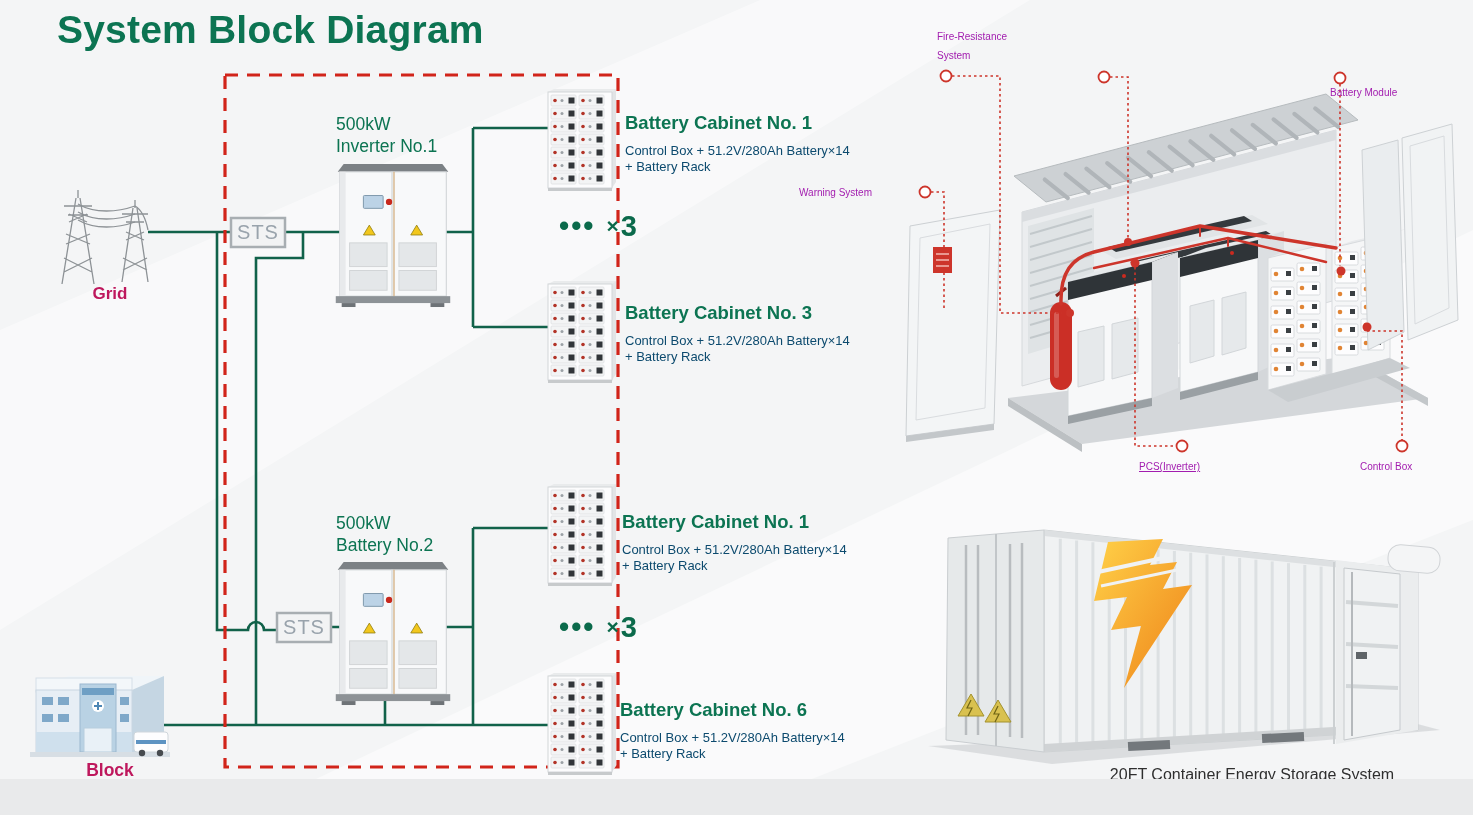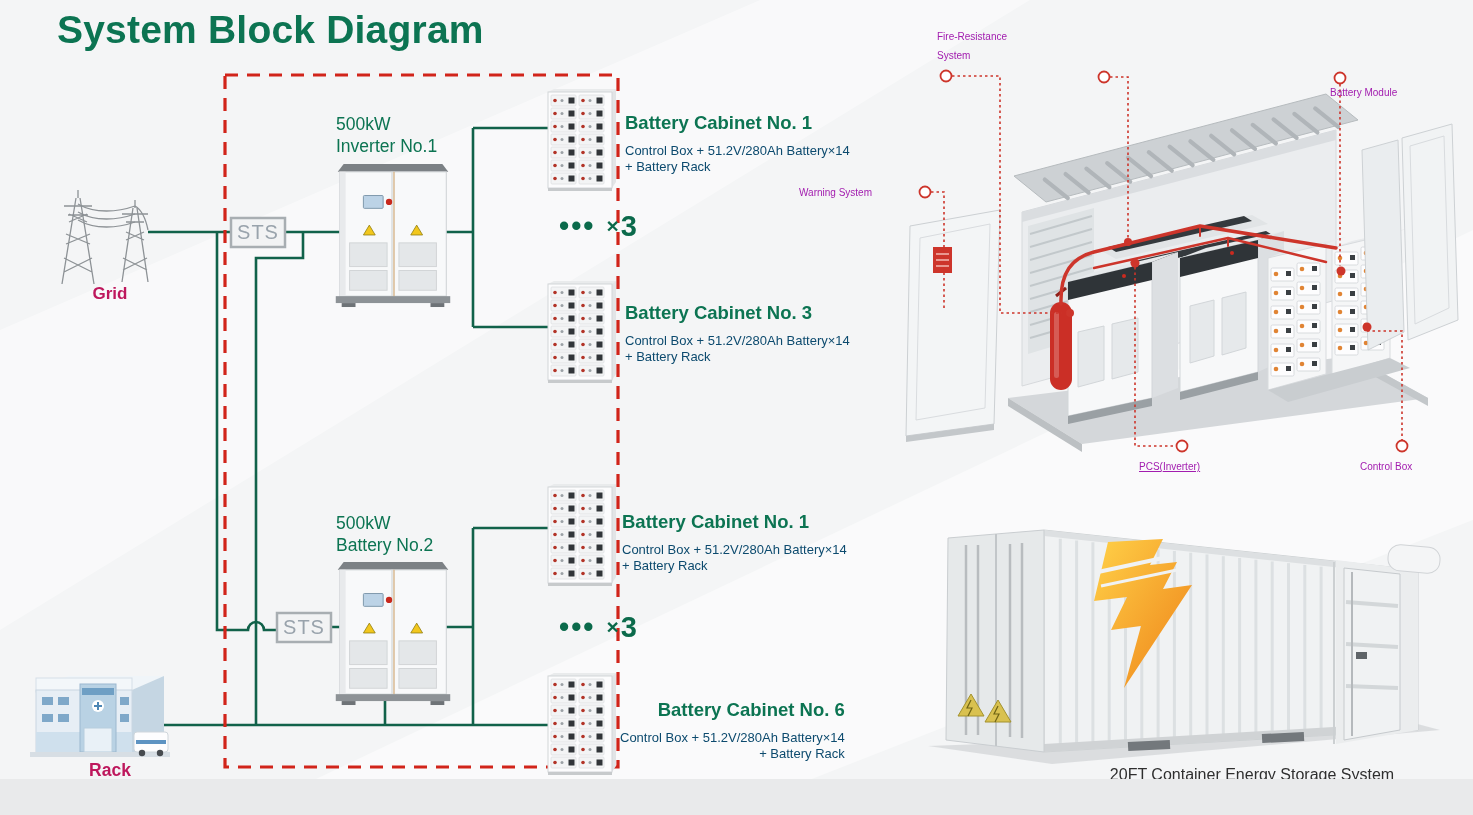--- a/index.html
+++ b/index.html
@@ -436,21 +436,21 @@
     <circle cx="1128" cy="242" r="4"></circle>
     <circle cx="1341" cy="271" r="4.5"></circle>
     <circle cx="1135" cy="263" r="4.5"></circle>
     <circle cx="1367" cy="327" r="4.5"></circle>
   </g>
 </svg>
 
 <div class="txt page-title" style="left:57px;top:8px;">System Block Diagram</div>
 
 <div class="txt node-label" style="left:58px;top:284px;width:104px;">Grid</div>
-<div class="txt node-label" style="left:58px;top:760px;width:104px;font-size:17.5px;">Rack</div>
+<div class="txt node-label" style="left:58px;top:760px;width:104px;font-size:17.5px;">Block</div>
 
 <div class="txt sts-label" style="left:231px;top:218px;width:54px;line-height:29px;">STS</div>
 <div class="txt sts-label" style="left:277px;top:613px;width:54px;line-height:29px;">STS</div>
 
 <div class="txt inv-label" style="left:336px;top:113px;">
   <div>500kW</div>
   <div>Inverter No.1</div>
 </div>
 <div class="txt inv-label" style="left:336px;top:512px;">
   <div>500kW</div>
@@ -482,21 +482,21 @@
     <div>+ Battery Rack</div>
   </div>
 </div>
 <div class="txt" style="left:622px;top:498px;">
   <div class="cab-title">Battery Cabinet No. 1</div>
   <div class="cab-desc">
     <div>Control Box + 51.2V/280Ah Battery×14</div>
     <div>+ Battery Rack</div>
   </div>
 </div>
-<div class="txt" style="left:620px;top:686px;text-align:right;">
+<div class="txt" style="left:620px;top:686px;">
   <div class="cab-title">Battery Cabinet No. 6</div>
   <div class="cab-desc">
     <div>Control Box + 51.2V/280Ah Battery×14</div>
     <div>+ Battery Rack</div>
   </div>
 </div>
 
 <div class="txt callout" style="left:937px;top:27px;">
   <div>Fire-Resistance</div>
   <div>System</div>

